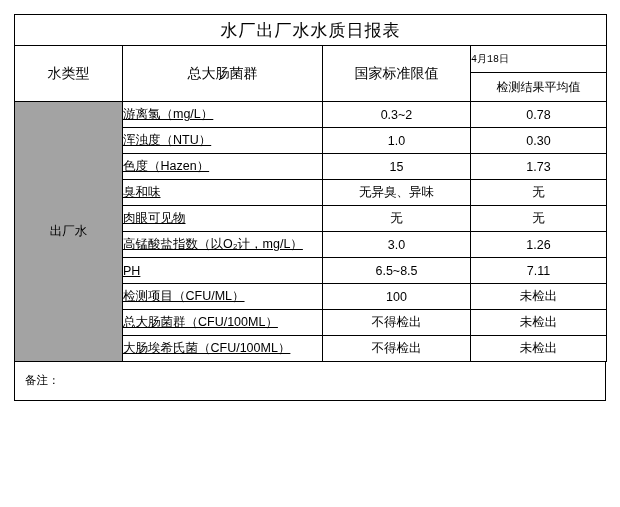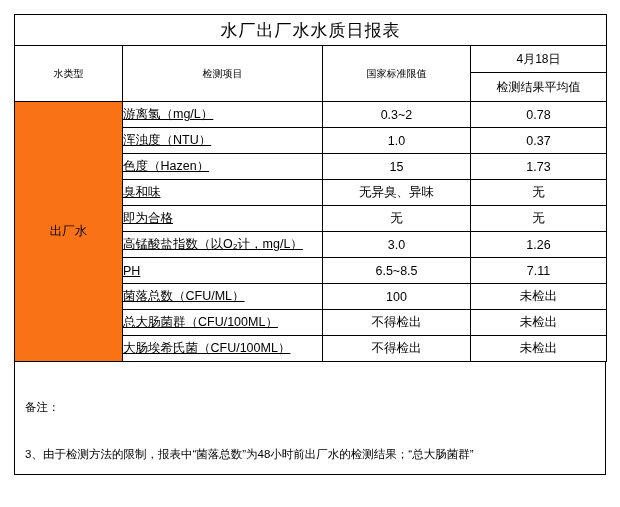--- a/index.html
+++ b/index.html
@@ -36,39 +36,40 @@
     height: 30px;
     text-align: center;
     vertical-align: middle;
     font-size: 17px;
     font-weight: bold;
     letter-spacing: 1px;
   }
   .hdr-tall {
     text-align: center;
     vertical-align: middle;
-    font-size: 10px;
+    font-size: 14px;
     font-family: Liberation Mono, monospace;
   }
   .date-cell {
-    text-align: center;
+    text-align: left;
     vertical-align: middle;
-    font-size: 12px;
+    font-size: 10px;
     font-weight: bold;
     height: 26px;
+    font-family: Liberation Mono, monospace;
   }
   .subdate-cell {
     text-align: center;
     vertical-align: middle;
     font-size: 12px;
     height: 28px;
     margin-left: 20px;
   }
   .type-cell {
-    background: #f97316;
+    background: #a3a3a3;
     text-align: center;
     vertical-align: middle;
     font-size: 12.5px;
   }
   td.item {
     font-size: 12.5px;
     padding-left: 6px;
     height: 25px;
     vertical-align: middle;
     text-align: left;
@@ -86,101 +87,99 @@
     border: 1px solid #000000;
     border-top: none;
     width: 592px;
     box-sizing: border-box;
     padding: 8px 10px 10px 10px;
     font-size: 11.5px;
     line-height: 1.75;
   }
   .notes div {
     white-space: nowrap;
-    margin-top: 27px;
   }
 </style>
 </head>
 <body>
 
 <div id="page">
 
   <table class="report">
     <colgroup>
       <col style="width:108px">
       <col style="width:200px">
       <col style="width:148px">
       <col style="width:136px">
     </colgroup>
     <tbody>
       <tr>
         <td class="title-cell" colspan="4">水厂出厂水水质日报表</td>
       </tr>
       <tr>
         <td class="hdr-tall" rowspan="2">水类型</td>
-        <td class="hdr-tall" rowspan="2">检测项目</td>
+        <td class="hdr-tall" rowspan="2">总大肠菌群</td>
         <td class="hdr-tall" rowspan="2">国家标准限值</td>
         <td class="date-cell">4月18日</td>
       </tr>
       <tr>
         <td class="subdate-cell">检测结果平均值</td>
       </tr>
 
       <tr>
         <td class="type-cell" rowspan="10">出厂水</td>
         <td class="item">游离氯（mg/L）</td>
         <td class="limit">0.3~2</td>
         <td class="result">0.78</td>
       </tr>
       <tr>
         <td class="item">浑浊度（NTU）</td>
         <td class="limit">1.0</td>
-        <td class="result">0.37</td>
+        <td class="result">0.30</td>
       </tr>
       <tr>
         <td class="item">色度（Hazen）</td>
         <td class="limit">15</td>
         <td class="result">1.73</td>
       </tr>
       <tr>
         <td class="item">臭和味</td>
         <td class="limit">无异臭、异味</td>
         <td class="result">无</td>
       </tr>
       <tr>
-        <td class="item">即为合格</td>
+        <td class="item">肉眼可见物</td>
         <td class="limit">无</td>
         <td class="result">无</td>
       </tr>
       <tr>
         <td class="item">高锰酸盐指数（以O₂计，mg/L）</td>
         <td class="limit">3.0</td>
         <td class="result">1.26</td>
       </tr>
       <tr>
         <td class="item">PH</td>
         <td class="limit">6.5~8.5</td>
         <td class="result">7.11</td>
       </tr>
       <tr>
-        <td class="item">菌落总数（CFU/ML）</td>
+        <td class="item">检测项目（CFU/ML）</td>
         <td class="limit">100</td>
         <td class="result">未检出</td>
       </tr>
       <tr>
         <td class="item">总大肠菌群（CFU/100ML）</td>
         <td class="limit">不得检出</td>
         <td class="result">未检出</td>
       </tr>
       <tr>
         <td class="item">大肠埃希氏菌（CFU/100ML）</td>
         <td class="limit">不得检出</td>
         <td class="result">未检出</td>
       </tr>
     </tbody>
   </table>
 
   <div class="notes">
     <div>备注：</div>
-    <div>3、由于检测方法的限制，报表中“菌落总数”为48小时前出厂水的检测结果；“总大肠菌群”</div>
   </div>
 
 </div>
 
 </body></html>

